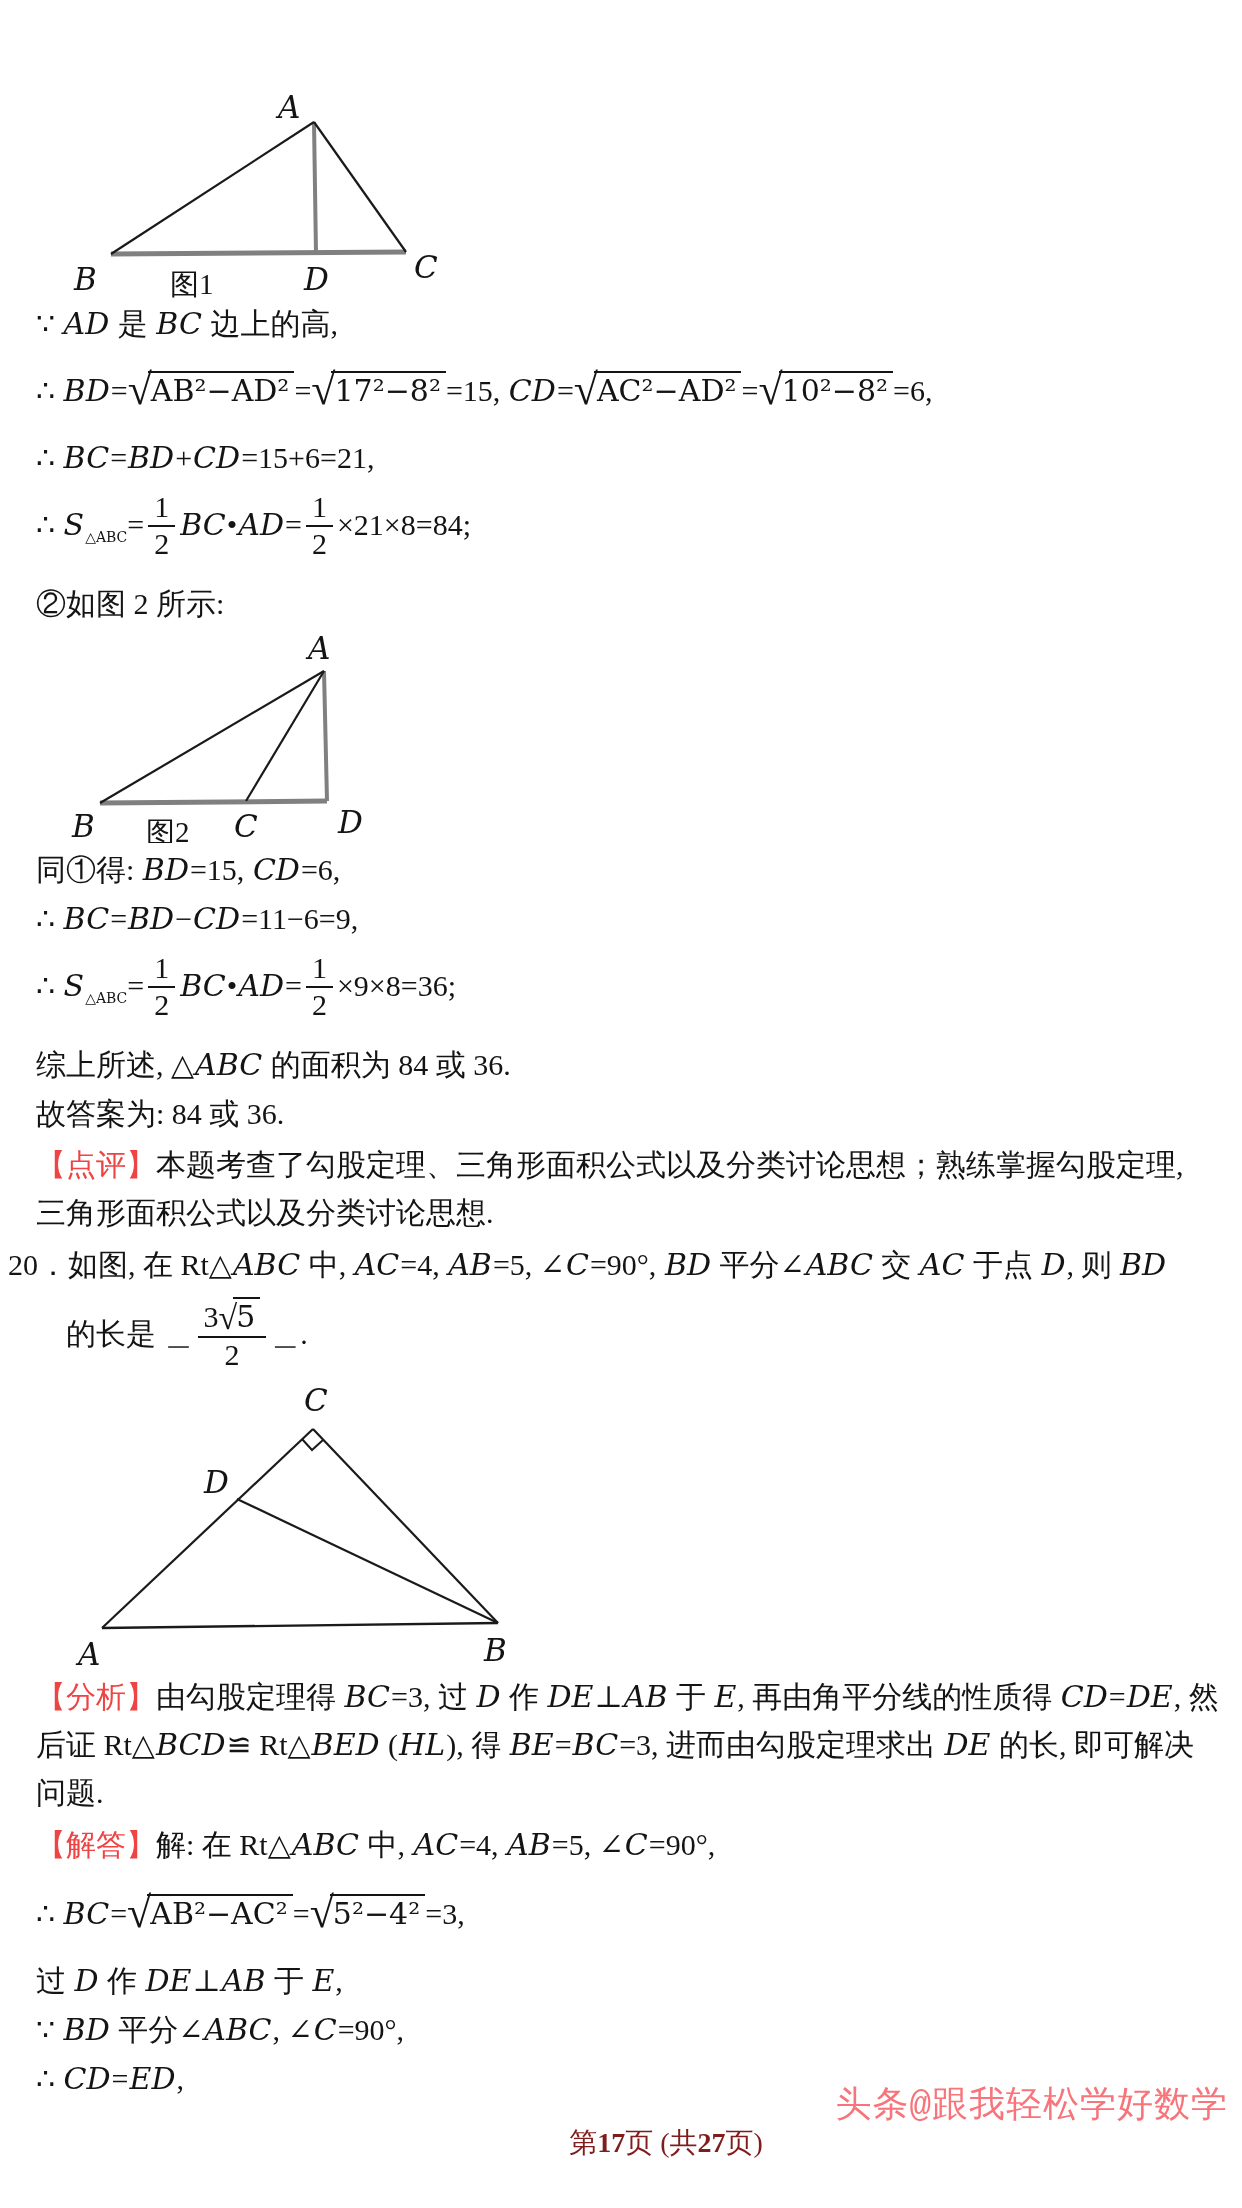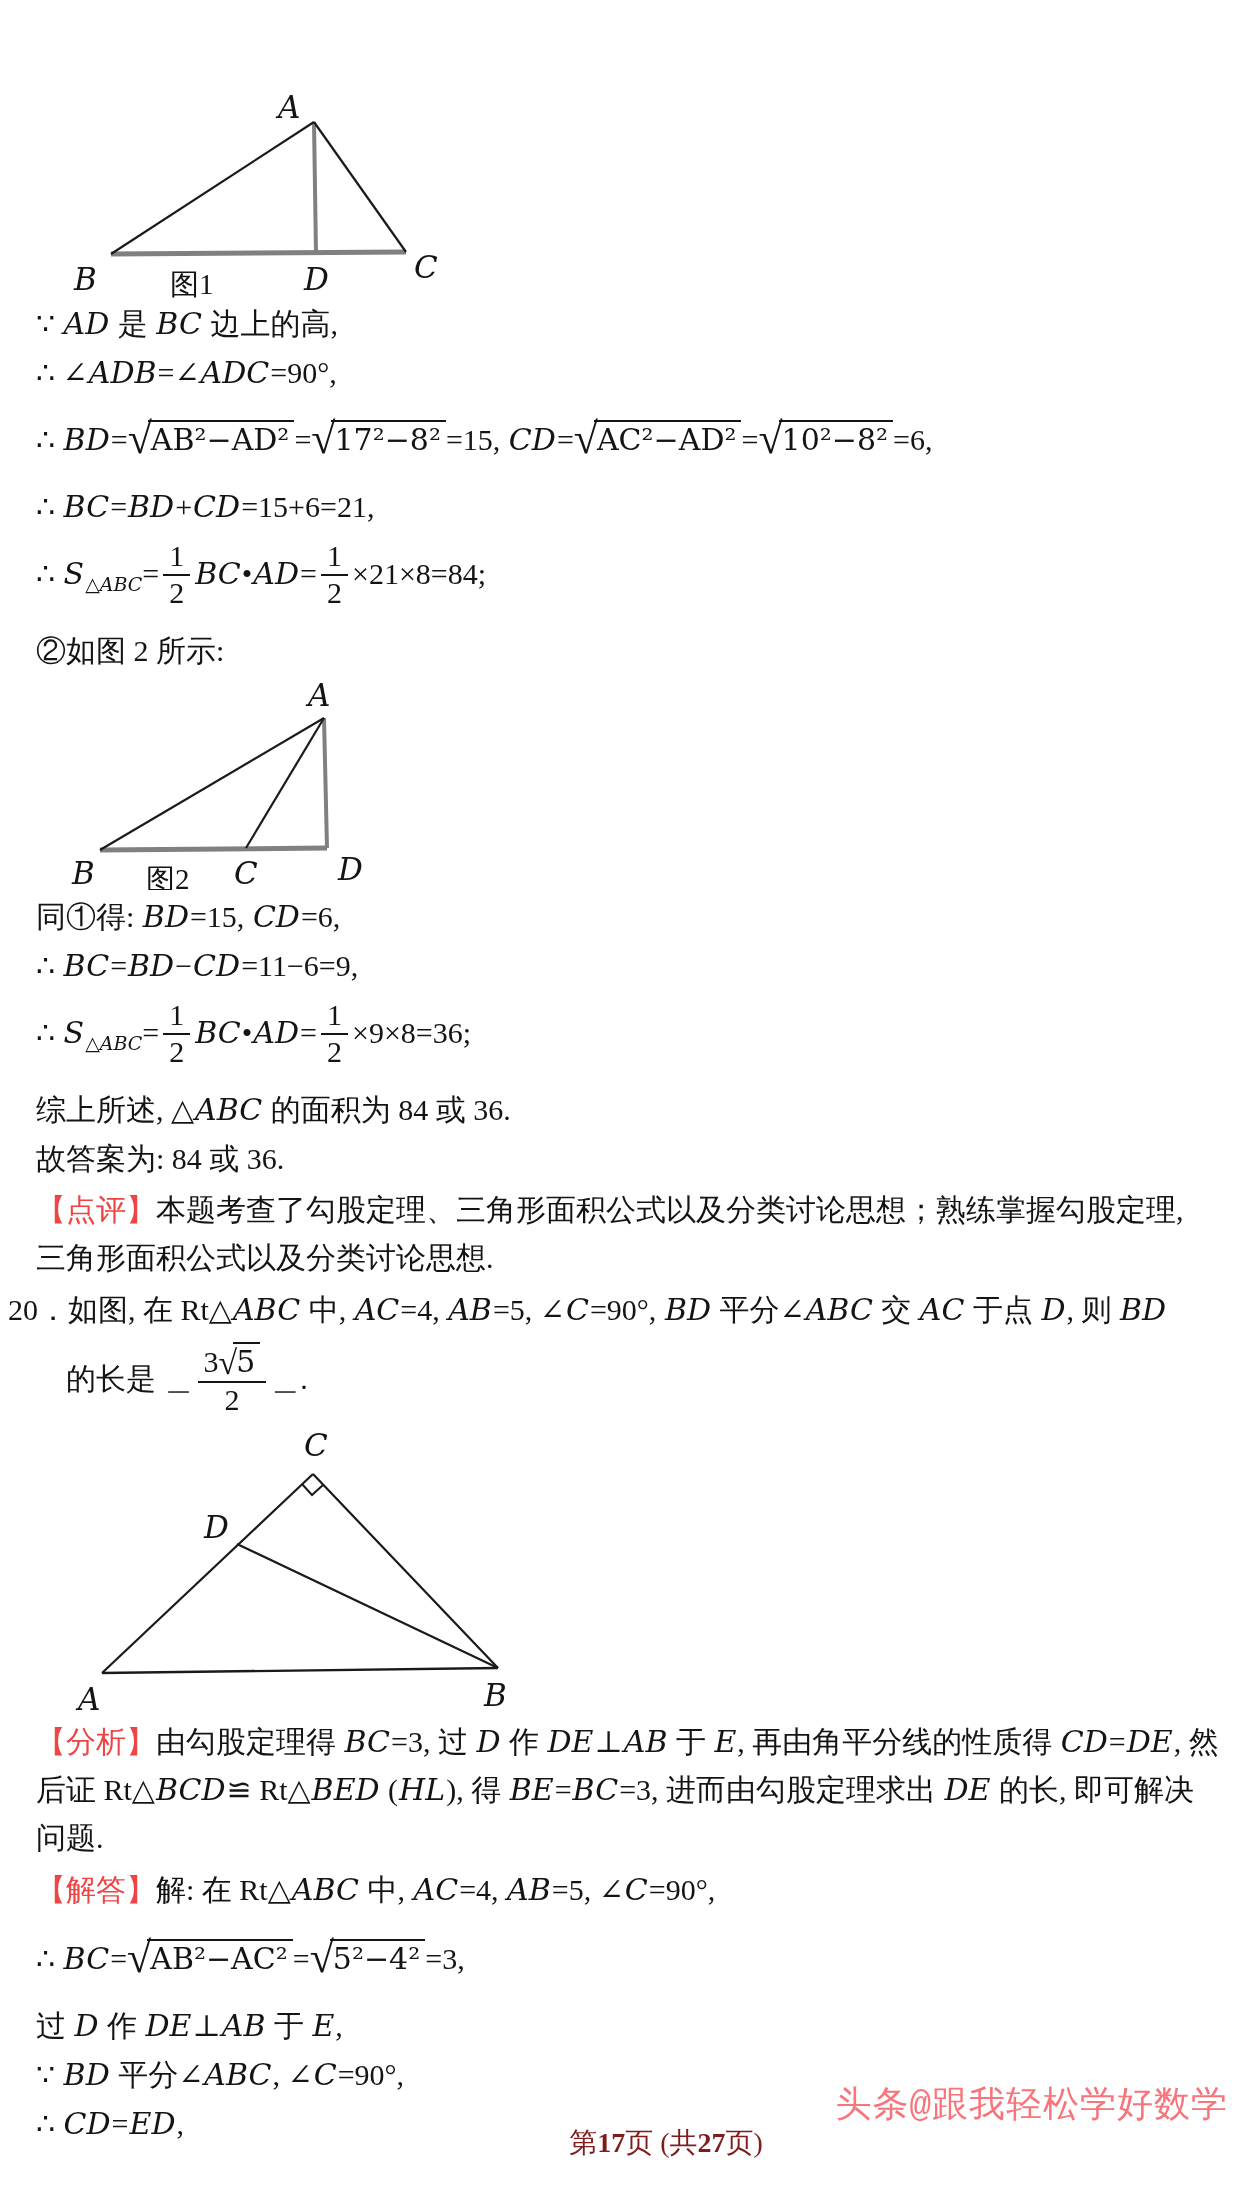--- a/index.html
+++ b/index.html
@@ -13,21 +13,21 @@
     font-family:"Liberation Serif","DejaVu Serif",serif;
     font-size:30px;color:#141414;
   }
   .line{line-height:46px;margin:3px 0;white-space:nowrap;}
   .tall{line-height:82px;margin:2px 0;}
   .para{line-height:48px;margin:4px 0;white-space:normal;}
   .mi{font-family:"DejaVu Serif",serif;font-style:italic;padding:0 1px;margin-top:12px;}
   .blue{color:#ef4444;text-align:right;}
   .bd{font-weight:bold;}
   .gray{color:#8a8a8a;}
-  .msub{font-size:19px;font-style:italic;font-family:"DejaVu Serif",serif;vertical-align:-7px;letter-spacing:0;}
+  .msub{font-size:14px;font-family:"DejaVu Serif",serif;vertical-align:-7px;letter-spacing:0;}
   
   .sqrt{display:inline-block;white-space:nowrap;}
   .rad{display:inline-block;font-size:44px;line-height:1;transform:translateY(3px);margin-right:-4px;font-style:normal;}
   .vinc{display:inline-block;border-top:2.2px solid #141414;padding:1px 5px 0 3px;line-height:1.15;font-family:"DejaVu Serif",serif;}
   .sqrt.small .rad{font-size:34px;transform:translateY(2px);}
   
   .frac{display:inline-block;vertical-align:middle;text-align:center;line-height:1.12;margin:0 4px;transform:translateY(-3px);}
   .fnum{display:block;border-bottom:2.2px solid #141414;padding:0 6px 1px;}
   .fden{display:block;}
   .indent-answer{margin-left:30px;}
@@ -55,21 +55,20 @@
       <line x1="248" y1="36" x2="340" y2="166" stroke="#1a1a1a" stroke-width="2.2"></line>
       <text class="fig-label" x="212" y="32">A</text>
       <text class="fig-label" x="8" y="204">B</text>
       <text class="fig-label" x="238" y="204">D</text>
       <text class="fig-label" x="348" y="192">C</text>
       <text class="fig-caption" x="104" y="208">图1</text>
     </svg>
   </figure>
 
   <div class="line"><span>∵ </span><span class="mi">AD</span><span> 是 </span><span class="mi">BC</span><span> 边上的高,</span></div>
-  <div class="line"><span>∴ ∠</span><span class="mi">ADB</span><span>=∠</span><span class="mi">ADC</span><span>=90°,</span></div>
   <div class="line tall"><span>∴ </span><span class="mi">BD</span><span>=</span><span class="sqrt"><span class="rad">√</span><span class="vinc">AB²−AD²</span></span><span>=</span><span class="sqrt"><span class="rad">√</span><span class="vinc">17²−8²</span></span><span>=15,  </span><span class="mi">CD</span><span>=</span><span class="sqrt"><span class="rad">√</span><span class="vinc">AC²−AD²</span></span><span>=</span><span class="sqrt"><span class="rad">√</span><span class="vinc">10²−8²</span></span><span>=6,</span></div>
   <div class="line"><span>∴ </span><span class="mi">BC</span><span>=</span><span class="mi">BD</span><span>+</span><span class="mi">CD</span><span>=15+6=21,</span></div>
   <div class="line tall"><span>∴ </span><span class="mi">S</span><span class="msub">△ABC</span><span>=</span><span class="frac"><span class="fnum">1</span><span class="fden">2</span></span><span class="mi">BC</span><span>•</span><span class="mi">AD</span><span>=</span><span class="frac"><span class="fnum">1</span><span class="fden">2</span></span><span>×21×8=84;</span></div>
   <div class="line"><span>②如图 2 所示:</span></div>
 
   <figure>
     <svg class="fig fig2" width="350" height="212" viewBox="0 0 350 212">
       <line x1="38" y1="172" x2="265" y2="170" stroke="#808080" stroke-width="5"></line>
       <line x1="262" y1="40" x2="265" y2="170" stroke="#808080" stroke-width="4"></line>
       <line x1="38" y1="172" x2="262" y2="40" stroke="#1a1a1a" stroke-width="2.2"></line>

